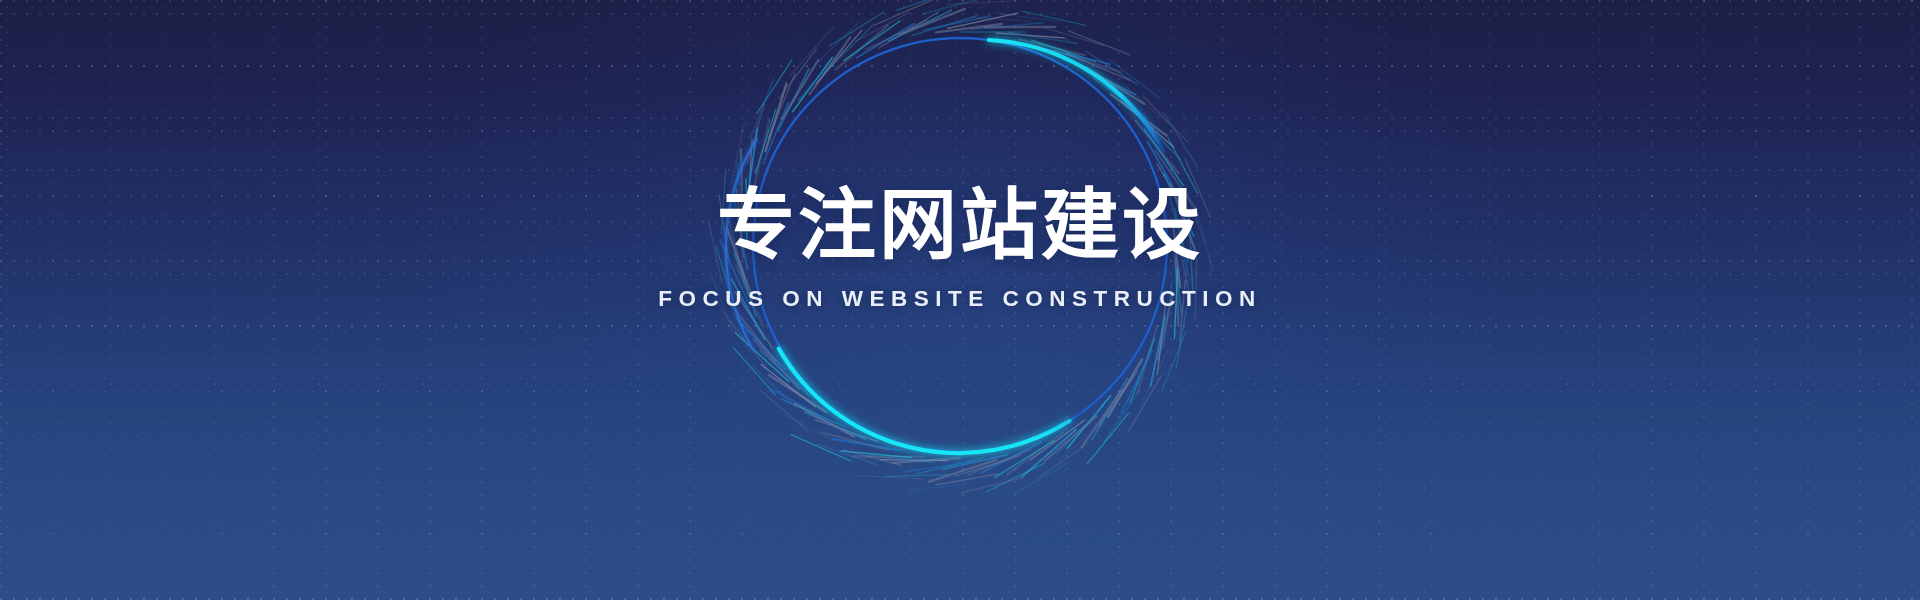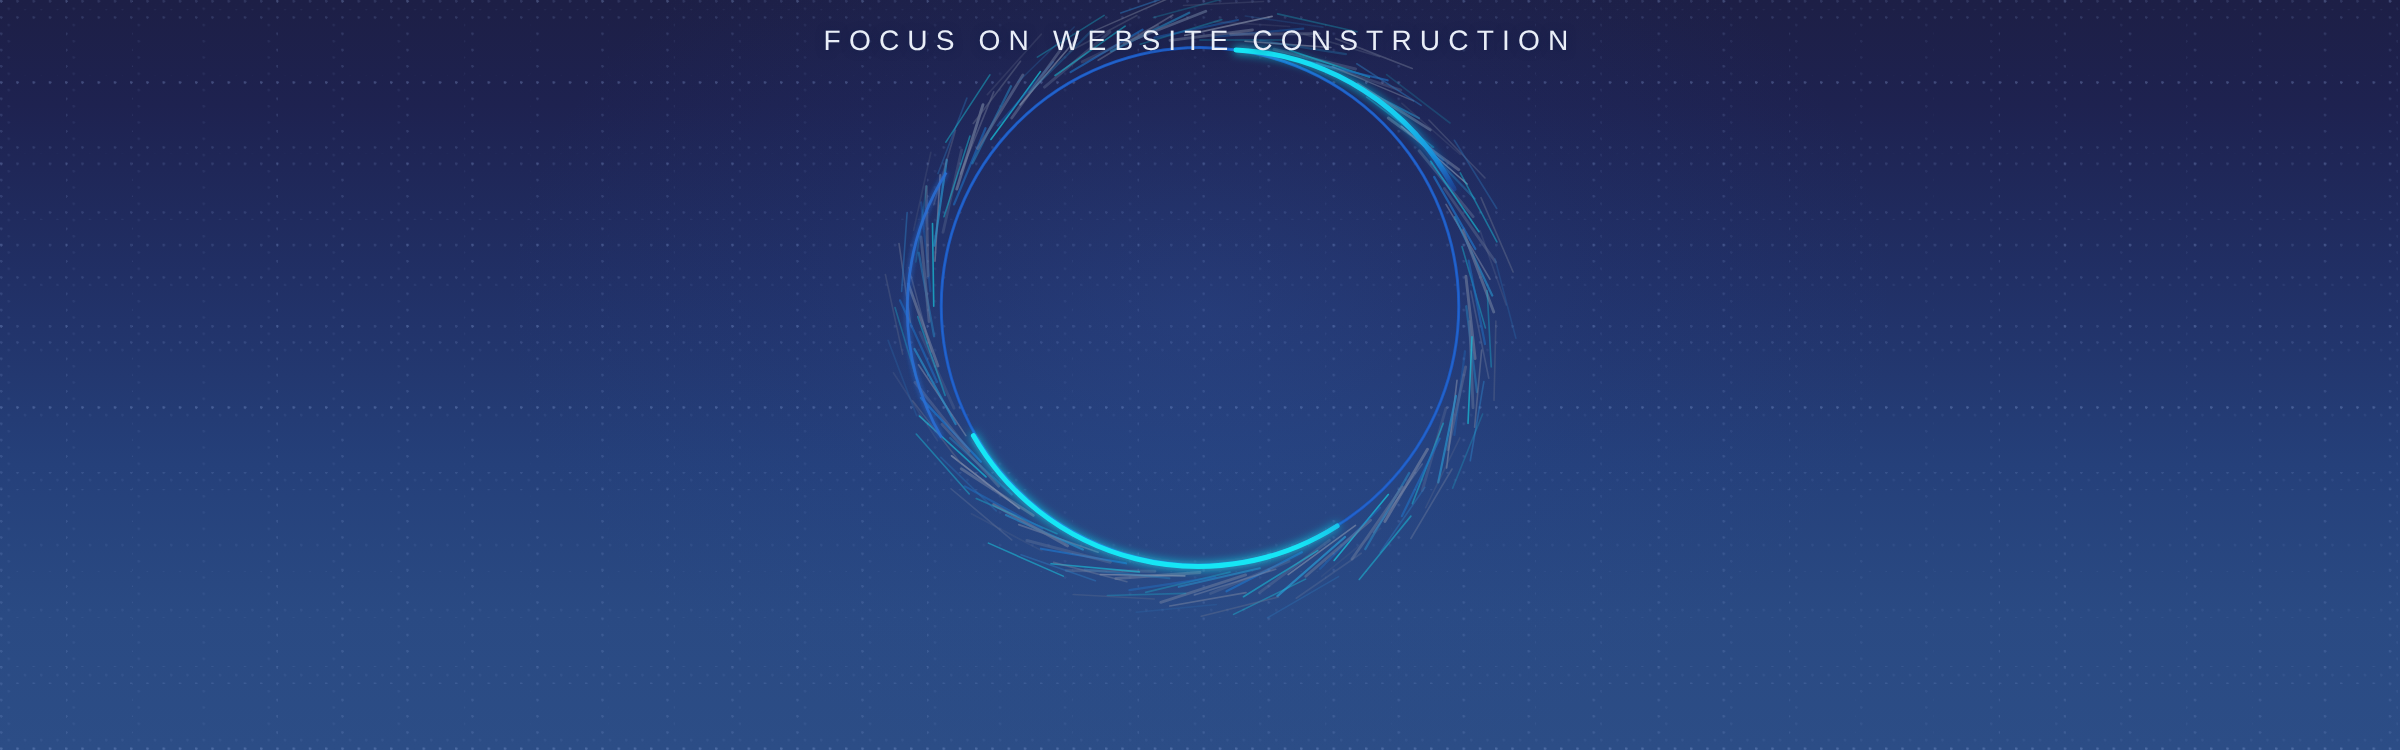--- a/index.html
+++ b/index.html
@@ -109,21 +109,21 @@
     letter-spacing: 3px;
     white-space: nowrap;
     text-shadow: 0 2px 14px rgba(10,25,70,.45);
     font-family: "Liberation Sans", "DejaVu Sans", sans-serif;
   }
 
   .sub-en {
     margin: 22px 0 0 0;
     font-size: 22.5px;
     line-height: 1;
-    font-weight: 400;
+    font-weight: 700;
     color: #e9eef8;
     letter-spacing: 6.5px;
     white-space: nowrap;
     text-shadow: 0 1px 7px rgba(10,25,70,.5);
     font-family: "Liberation Sans", "DejaVu Sans", sans-serif;
   }
 
   .sub-cn {
     margin: 29px 0 0 0;
     font-size: 30px;
@@ -357,16 +357,17 @@
     <circle cx="960" cy="245" r="207" fill="none" stroke="#3f7fe0" stroke-width="1" opacity=".30"></circle>
 
     <path d="M 988.8 40.0 A 207 207 0 0 1 1163.2 151.2" fill="none" stroke="url(#cyanFadeA)" stroke-width="4" stroke-linecap="round" filter="url(#cyanGlow)"></path>
 
     <path d="M 778.7 348.5 A 207 207 0 0 0 1069.7 420.8" fill="none" stroke="url(#cyanFadeB)" stroke-width="4" stroke-linecap="round" filter="url(#cyanGlow)"></path>
 
     <path d="M 757.0 138.0 A 207 207 0 0 0 753.2 350.0" fill="none" stroke="#2a6fd6" stroke-width="2.2" opacity=".9" filter="url(#softGlow)"></path>
   </svg>
 
   <div class="content">
+    <h1 class="headline">专注网站建设</h1>
     <div class="sub-en">FOCUS ON WEBSITE CONSTRUCTION</div>
   </div>
 
 </div>
 
 </body></html>

